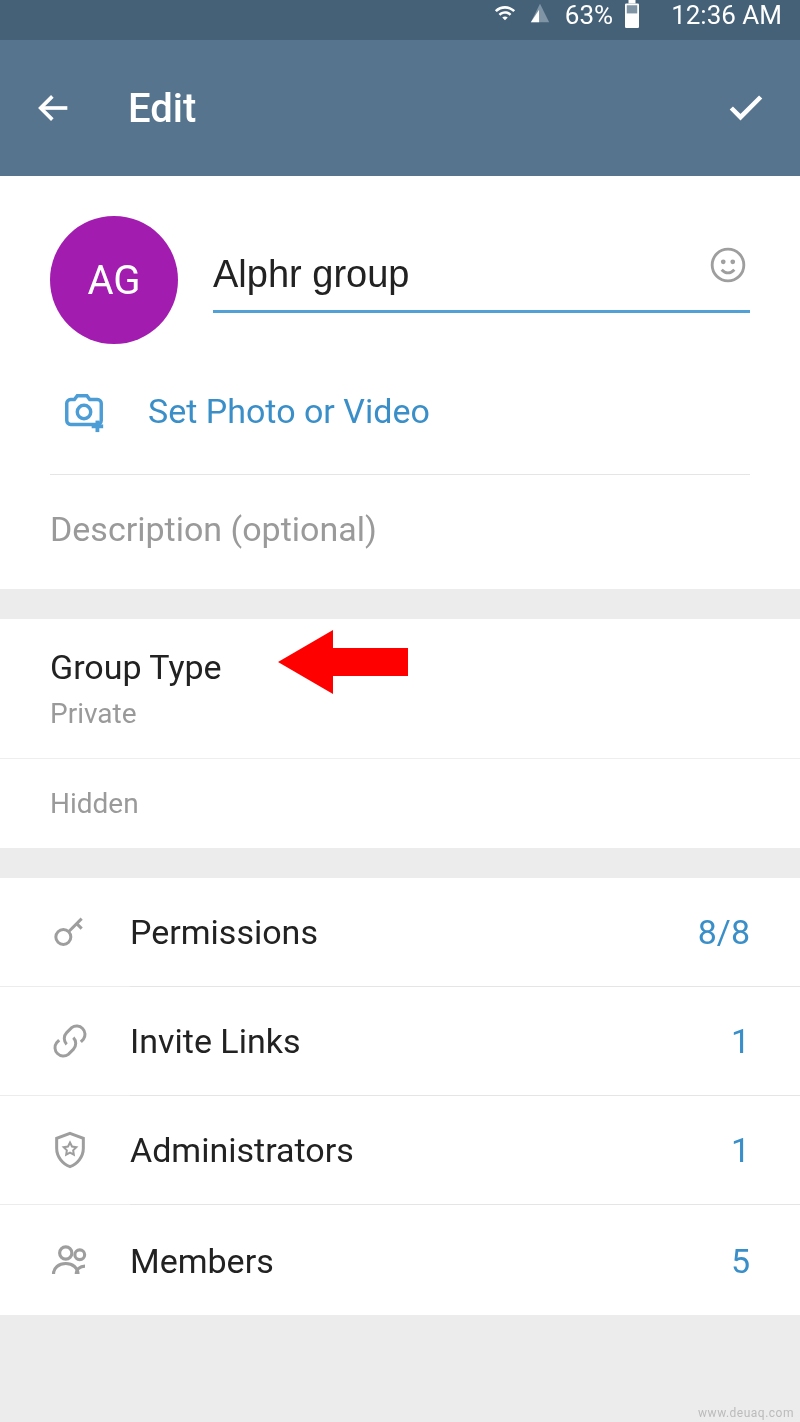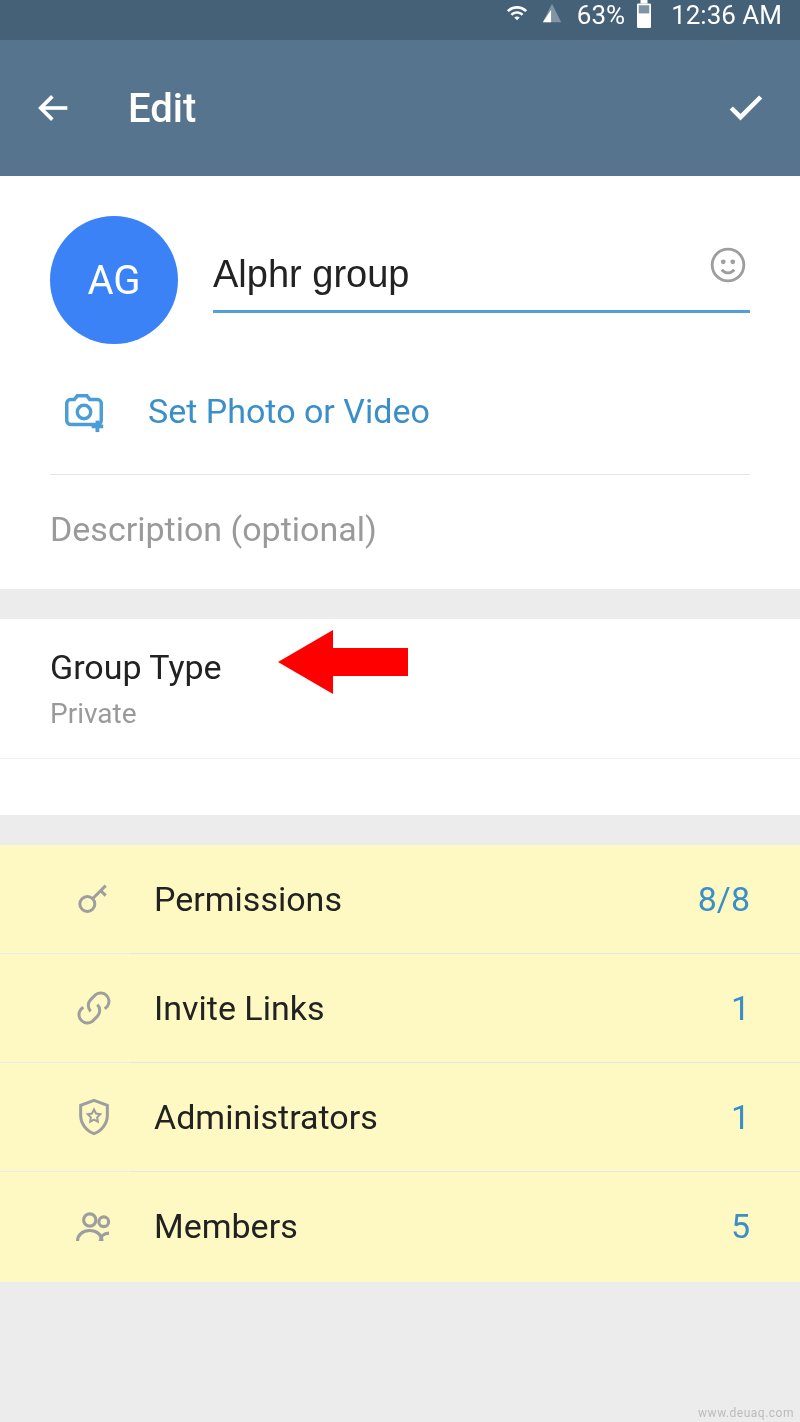--- a/index.html
+++ b/index.html
@@ -35,21 +35,21 @@
   .app-bar .title { font-size: 40px; font-weight: 500; flex: 1; }
   .app-bar .back, .app-bar .check { display:flex; align-items:center; justify-content:center; width:48px; height:48px; }
   .card {
     background: #fff;
     padding: 0;
   }
   .profile-section { padding: 40px 50px 0 50px; background:#fff; }
   .profile-row { display:flex; align-items:center; gap:35px; }
   .avatar {
     width: 128px; height: 128px; border-radius: 50%;
-    background: #3b82f6; color:#fff; font-size:40px; font-weight:400;
+    background: #a21caf; color:#fff; font-size:40px; font-weight:400;
     display:flex; align-items:center; justify-content:center;
   }
   .name-wrap { flex:1; position:relative; }
   .name-input {
     width:100%; border:none; border-bottom:3px solid #52a1d6;
     font-size:38px; padding: 6px 50px 14px 0; outline:none;
     color:#222;
   }
   .emoji-btn {
     position:absolute; right:0; top:-4px;
@@ -66,22 +66,22 @@
   .desc-row { padding: 34px 0 40px 0; font-size:34px; color:#9a9a9a; }
   .gap { height:30px; background:#ececec; }
   .list-item {
     background:#fff; padding: 28px 50px 28px 50px;
     border-bottom:1px solid #eee;
   }
   .list-item.no-border { border-bottom:none; }
   .li-title { font-size:34px; color:#222; margin-bottom:10px; }
   .li-sub { font-size:28px; color:#9a9a9a; }
   .icon-row {
-    background:#fef9c3; display:flex; align-items:flex-start;
-    padding: 34px 50px 34px 74px;
+    background:#ffffff; display:flex; align-items:flex-end;
+    padding: 34px 50px 34px 50px;
     border-bottom:1px solid #eee;
   }
   .icon-row.no-border { border-bottom:none; }
   .icon-row .icon-slot { width:80px; display:flex; color:#9e9e9e; }
   .icon-row .label { flex:1; font-size:34px; color:#222; }
   .icon-row .value { font-size:34px; color:#3a8fc9; }
   .indent-divider .divider { margin-left:130px; }
   .arrow {
     position:absolute;
     left: 278px; top: 622px;
@@ -108,21 +108,21 @@
       </svg>
   </span>
   <span class="battery-pct">63%</span>
   <span>
     <svg width="18" height="28" viewBox="0 0 12 24">
         <rect x="0" y="3" width="12" height="21" rx="1" fill="#fff"></rect>
         <rect x="3" y="0" width="6" height="3" fill="#fff"></rect>
         <rect x="1.5" y="4.5" width="9" height="7" fill="#7f94a4"></rect>
       </svg>
   </span>
-  <span style="margin-left:8px;">12:36 AM</span>
+  <span style="margin-left:20px;">12:36 AM</span>
 </div>
 
 <div class="app-bar">
   <div class="back">
     <svg width="40" height="40" viewBox="0 0 24 24" fill="none" stroke="#fff" stroke-width="2.2">
         <path d="M20 12H4"></path>
         <path d="M11 5l-7 7 7 7"></path>
       </svg>
   </div>
   <div class="title">Edit</div>
@@ -166,20 +166,21 @@
   <div class="desc-row">Description (optional)</div>
 </div>
 
 <div class="gap"></div>
 
 <div class="list-item">
   <div class="li-title">Group Type</div>
   <div class="li-sub">Private</div>
 </div>
 <div class="list-item no-border">
+  <div class="li-sub">Hidden</div>
 </div>
 
 <div class="gap"></div>
 
 <div>
   <div class="icon-row" style="border-bottom:none;">
     <div class="icon-slot">
       <svg width="40" height="40" viewBox="0 0 24 24" fill="none" stroke="#9e9e9e" stroke-width="1.8">
           <circle cx="8" cy="15" r="4.5"></circle>
           <path d="M11 12l8-8"></path>

